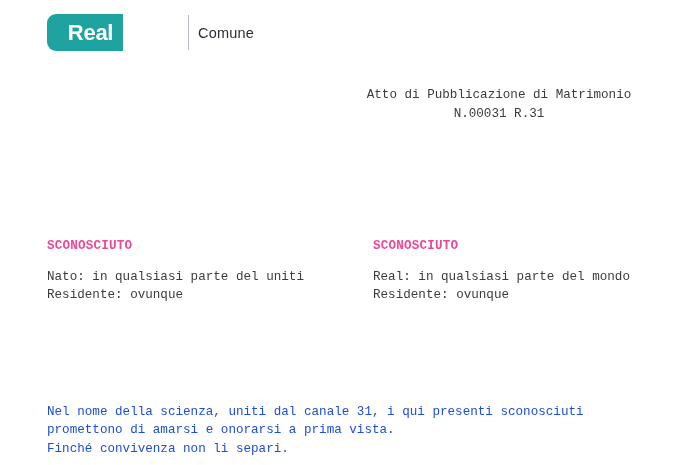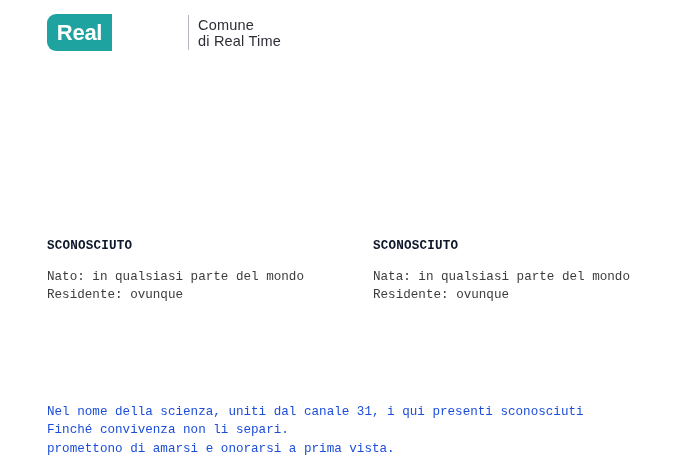--- a/index.html
+++ b/index.html
@@ -33,20 +33,21 @@
     font-family: "Liberation Sans", "DejaVu Sans", sans-serif;
     font-weight: bold;
     color: #ffffff;
   }
   .logo-half {
     display: flex;
     align-items: center;
     justify-content: center;
     font-size: 22px;
     letter-spacing: -0.3px;
+    padding-left: 11px;
   }
   .logo-real {
     background: var(--teal, #1FA3A0);
     flex: 0 0 65px;
   }
   .logo-time {
     background: var(--pink, #E41253);
     flex: 1 1 auto;
     position: relative;
   }
@@ -90,21 +91,21 @@
   .spouse {
     position: absolute;
     top: 237px;
     font-size: 12.6px;
     white-space: nowrap;
   }
   .spouse-left  { left: 47px; }
   .spouse-right { left: 373px; }
   .spouse-name {
     font-weight: bold;
-    color: #0f172a;
+    color: #ec4899;
     line-height: 18.5px;
     letter-spacing: 0.2px;
   }
   .spouse-details {
     margin-top: 12px;
     line-height: 18.5px;
     color: #3c3c3c;
   }
 
   
@@ -125,40 +126,43 @@
 
   <header class="brand">
     <div class="logo-badge">
       <span class="logo-half logo-real">
         <span>Real</span>
       </span>
     </div>
     <div class="brand-divider"></div>
     <div class="authority">
       <div>Comune</div>
-      <div>di Real Time</div>
     </div>
   </header>
 
+  <div class="doc-title">
+    <div>Atto di Pubblicazione di Matrimonio</div>
+    <div>N.00031 R.31</div>
+  </div>
 
   <section class="spouse spouse-left">
     <div class="spouse-name">SCONOSCIUTO</div>
     <div class="spouse-details">
-      <div>Nato: in qualsiasi parte del mondo</div>
+      <div>Nato: in qualsiasi parte del uniti</div>
       <div>Residente: ovunque</div>
     </div>
   </section>
 
   <section class="spouse spouse-right">
     <div class="spouse-name">SCONOSCIUTO</div>
     <div class="spouse-details">
-      <div>Nata: in qualsiasi parte del mondo</div>
+      <div>Real: in qualsiasi parte del mondo</div>
       <div>Residente: ovunque</div>
     </div>
   </section>
 
   <footer class="vows">
     <div>Nel nome della scienza, uniti dal canale 31, i qui presenti sconosciuti</div>
+    <div>promettono di amarsi e onorarsi a prima vista.</div>
     <div>Finché convivenza non li separi.</div>
-    <div>promettono di amarsi e onorarsi a prima vista.</div>
   </footer>
 
 </div>
 
 </body></html>

